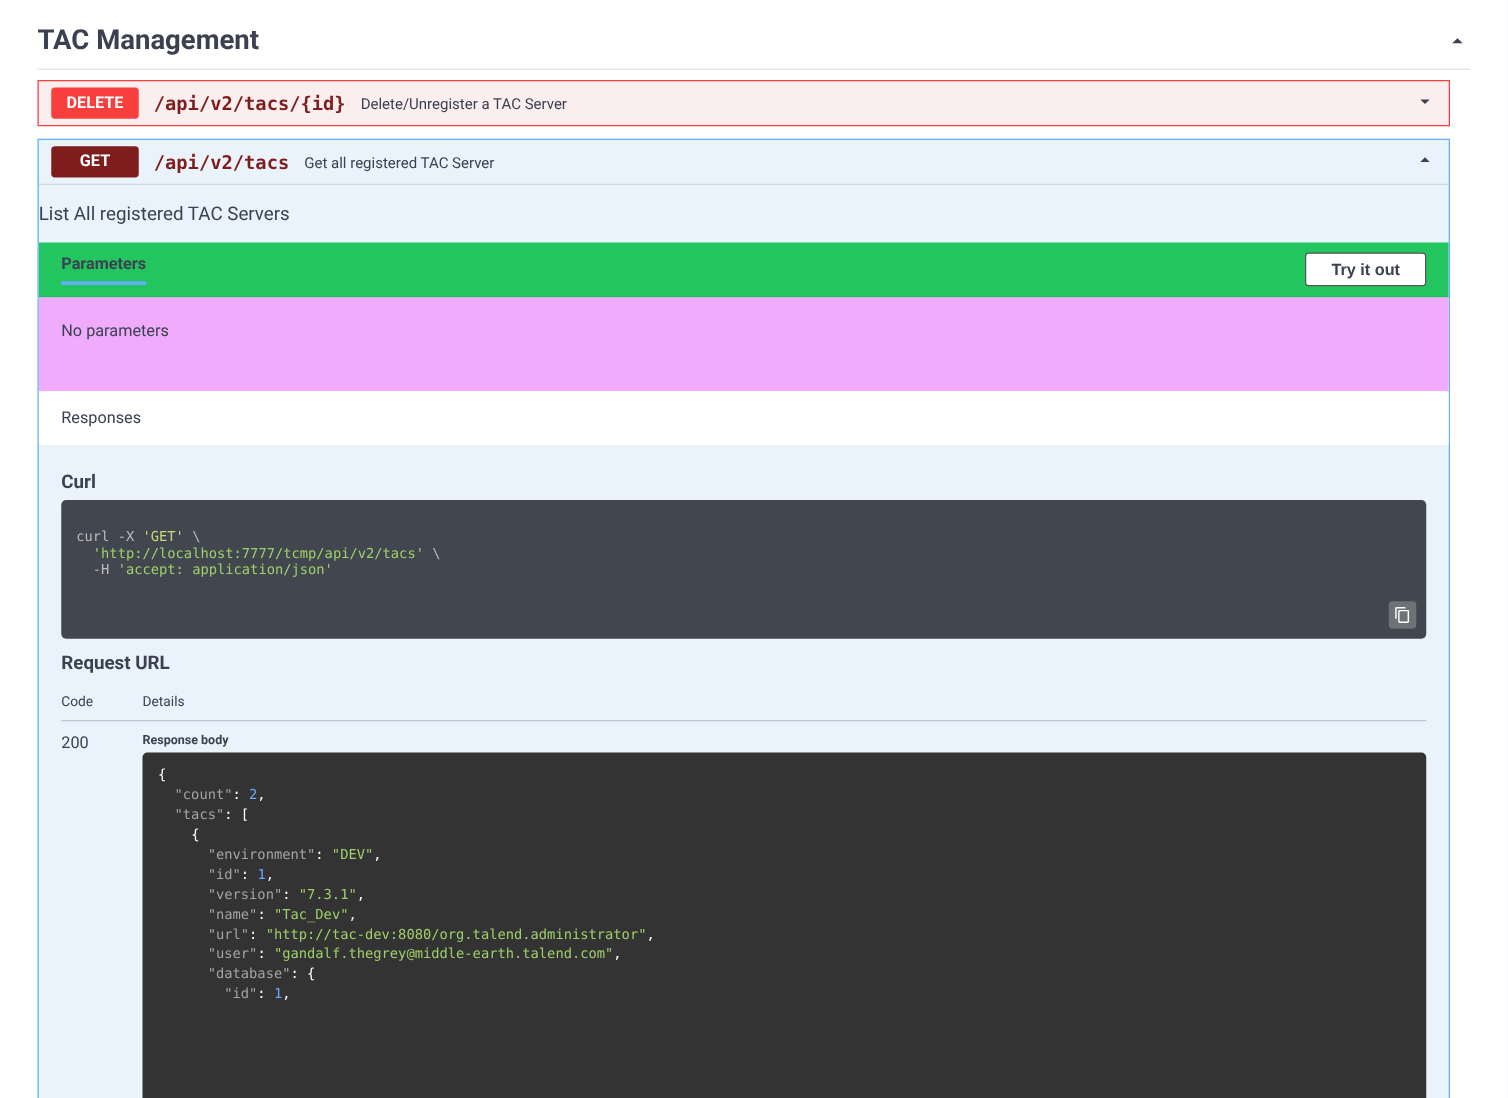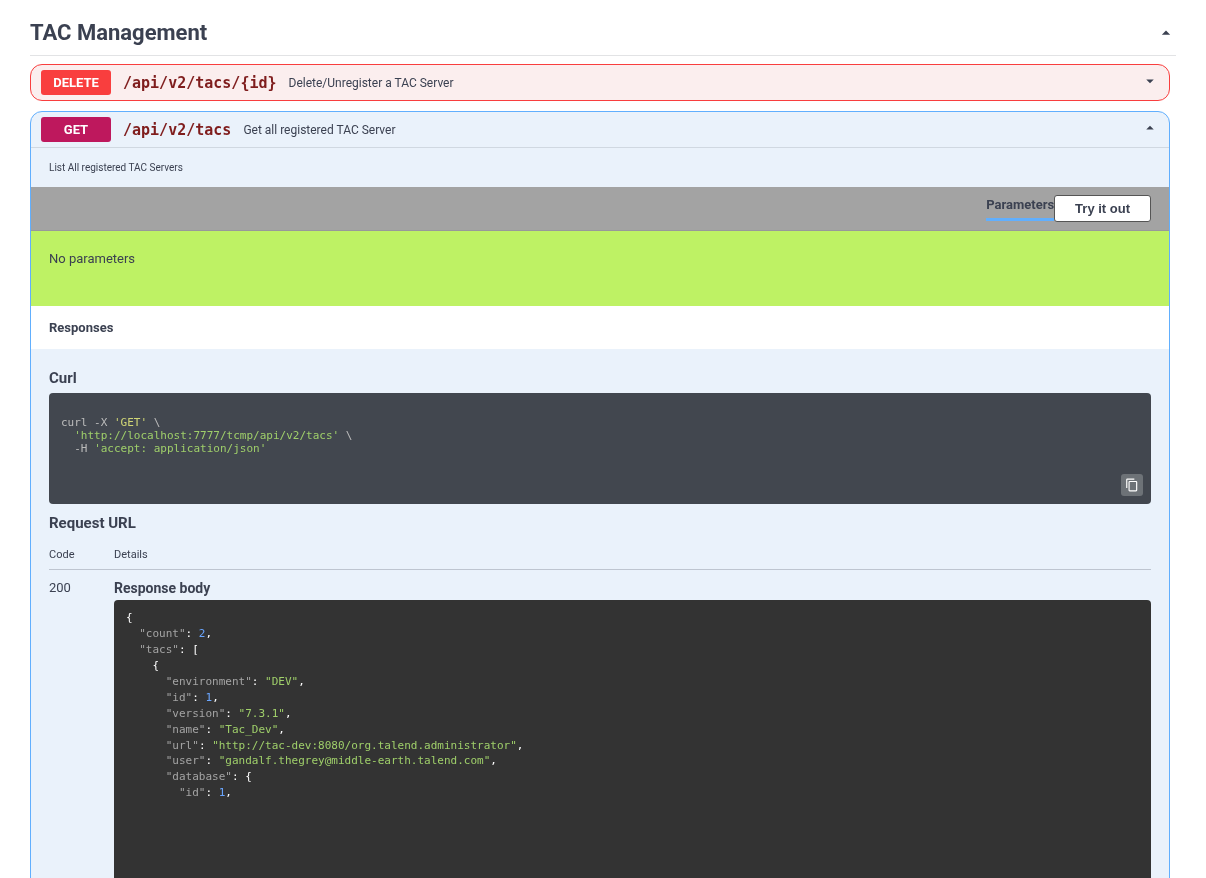--- a/index.html
+++ b/index.html
@@ -1,46 +1,46 @@
 <!DOCTYPE html>
 <html><head>
 <meta charset="utf-8">
 <style>
 html,body{margin:0;padding:0;font-family:-apple-system,BlinkMacSystemFont,"Segoe UI",Roboto,Helvetica,Arial,sans-serif;font-size:14px;color:#3b4151;background:#fff}
 .page{padding:10px 30px 30px 30px}
 .tag-header{display:flex;align-items:center;justify-content:space-between;border-bottom:1px solid rgba(59,65,81,0.15);padding:10px 0;margin-bottom:8px}
 .tag-header h2{margin:0;font-size:22px;font-weight:700;color:#3b4151}
-.opblock{margin:0 6px 10px 0;border:1px solid;border-radius:12px;overflow:hidden}
+.opblock{margin:0 16px 10px 0;border:1px solid;border-radius:0;overflow:hidden}
 .opblock.delete{border-color:#f93e3e;background:#fbeeee}
 .opblock.get{border-color:#61affe;background:#eaf2fb}
 .opblock-summary{display:flex;align-items:center;padding:5px 10px;cursor:pointer}
 .opblock-summary .method{font-size:13px;font-weight:700;color:#fff;border-radius:3px;padding:5px 0;text-align:center;width:70px;flex:0 0 70px}
 .opblock.delete .method{background:#f93e3e}
-.opblock.get .method{background:#be185d}
+.opblock.get .method{background:#7f1d1d}
 .opblock-summary .path{font-family:Menlo,Consolas,monospace;font-size:15px;font-weight:600;color:#7f1d1d;padding:0 12px;word-break:break-all}
 .opblock-summary .desc{font-size:12px;color:#3b4151;flex:1}
 .op-chevron svg{width:18px;height:18px;fill:#3b4151}
 .op-body{border-top:1px solid rgba(59,65,81,0.15)}
-.op-desc{padding:14px 18px;font-size:10px}
-.section-header{display:flex;align-items:center;justify-content:flex-end;padding:8px 18px;background:#a3a3a3;border-bottom:1px solid rgba(59,65,81,0.1)}
+.op-desc{padding:14px 0;font-size:15px}
+.section-header{display:flex;align-items:center;justify-content:space-between;padding:8px 18px;background:#22c55e;border-bottom:1px solid rgba(59,65,81,0.1)}
 .section-header h4{margin:0;font-size:13px;font-weight:700;color:#3b4151;display:inline-block;padding-bottom:6px;border-bottom:3px solid #61affe}
-.responses-header{padding:14px 18px;background:#fff;font-size:13px;font-weight:700;color:#3b4151}
+.responses-header{padding:14px 18px;background:#fff;font-size:13px;font-weight:400;color:#3b4151}
 .btn-tryout{background:#fff;border:1px solid #555;border-radius:3px;padding:5px 20px;font-size:13px;font-weight:700;color:#3b4151;cursor:pointer}
-.noparams{padding:20px 18px 40px 18px;font-size:13px;background:#bef264}
+.noparams{padding:20px 18px 40px 18px;font-size:13px;background:#f0abfc}
 .results{padding:10px 18px}
 .small-label{font-size:15px;font-weight:700;color:#3b4151;margin:10px 0 6px 0}
 .codebox{background:#42474f;color:#fff;border-radius:4px;padding:10px 12px;font-family:Menlo,Consolas,monospace;font-size:11px;white-space:pre;overflow:auto;position:relative}
 .copy-icon{position:absolute;right:8px;bottom:8px;width:22px;height:22px;background:#6d7277;border-radius:3px;display:flex;align-items:center;justify-content:center;cursor:pointer}
 .copy-icon svg{width:14px;height:14px;fill:#fff}
 .resp-table-head{display:flex;font-size:11px;font-weight:400;color:#3b4151;padding:8px 0;border-bottom:1px solid rgba(59,65,81,0.25);margin-top:8px}
 .resp-code{flex:0 0 65px}
 .resp-row{display:flex;padding-top:10px;align-items:flex-start}
 .resp-row .code{flex:0 0 65px;font-size:13px}
 .resp-row .details{flex:1;position:relative}
-.resp-body-label{font-size:14px;font-weight:700;margin-bottom:4px}
+.resp-body-label{font-size:10px;font-weight:700;margin-bottom:4px}
 .scrollbox{background:#333;border-radius:4px;position:relative}
 .scrollbox pre{margin:0;padding:10px 12px;color:#fff;font-family:Menlo,Consolas,monospace;font-size:11px;line-height:1.45;max-height:320px;overflow:auto;white-space:pre}
 .scrollbox pre::-webkit-scrollbar{width:14px}
 .scrollbox pre::-webkit-scrollbar-track{background:#ccc}
 .scrollbox pre::-webkit-scrollbar-thumb{background:#888}
 
 .tk-key{color:#a4a4a4}
 .tk-str{color:#9fcf6a}
 .tk-num{color:#6aa6ff}
 .tk-punc{color:#fff}

